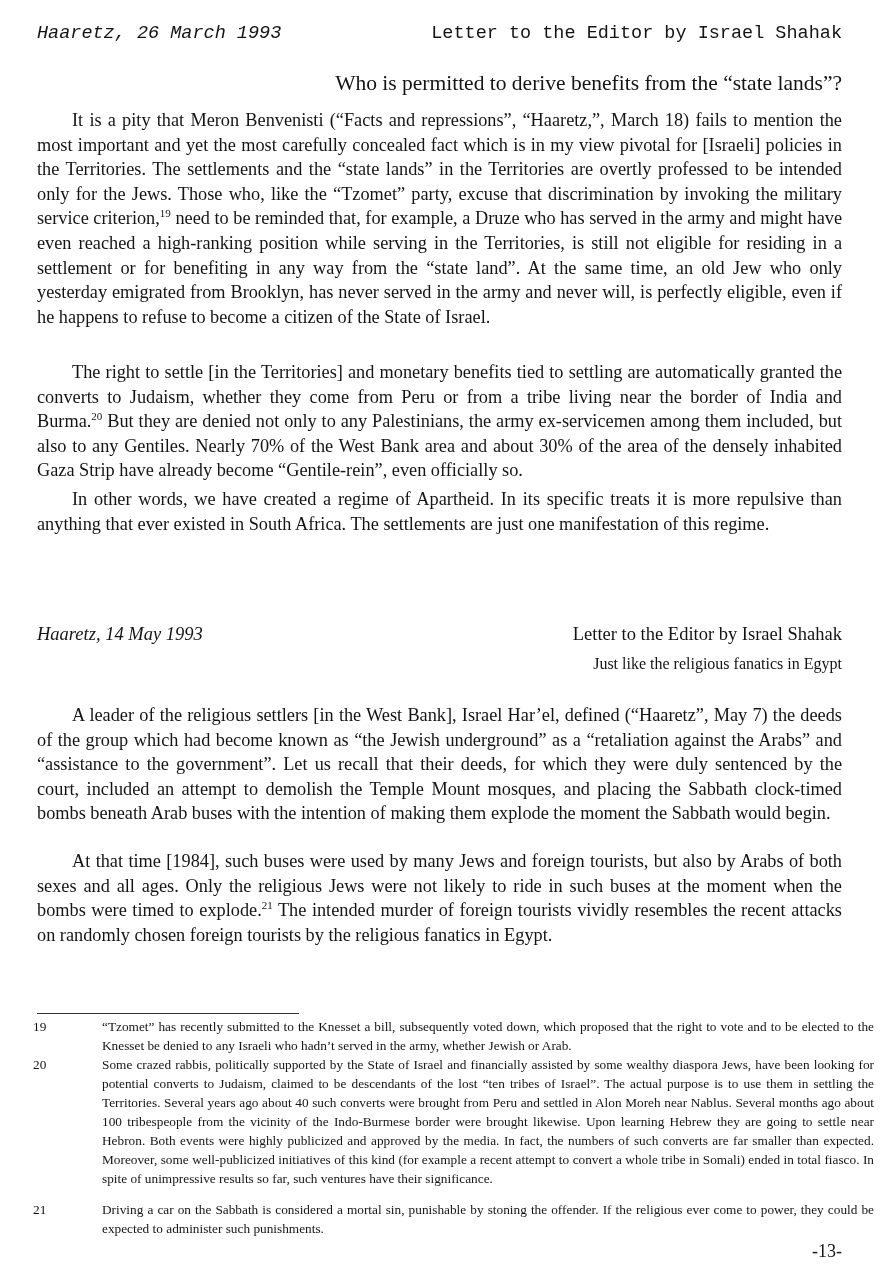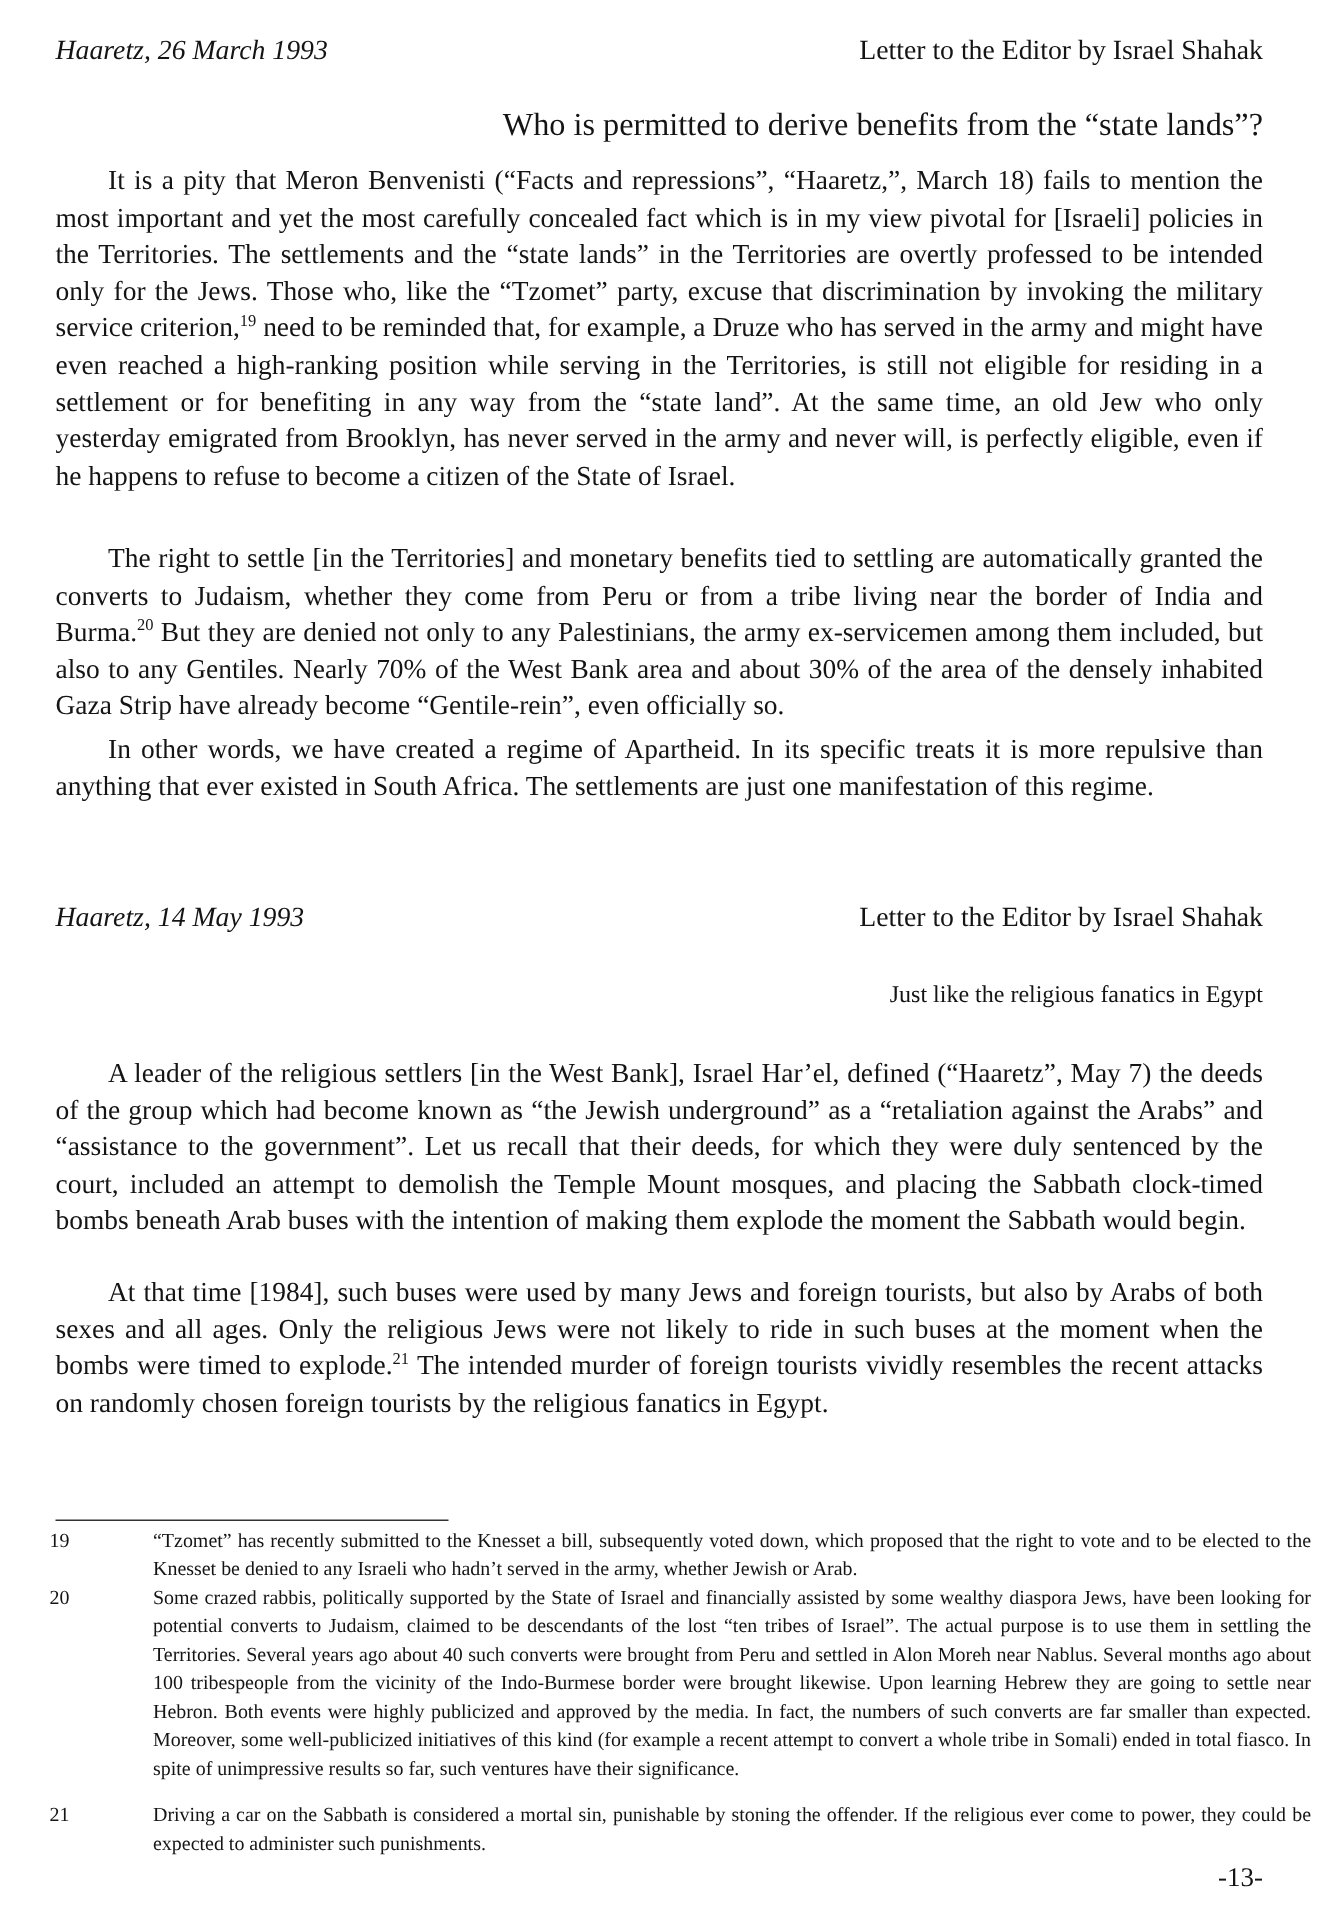--- a/index.html
+++ b/index.html
@@ -32,34 +32,34 @@
   .pagenum {
     position: absolute; left: 0; width: 805px; top: 1239px; text-align: right;
     font-size: 18px; line-height: 24px;
   }
 </style>
 </head>
 <body>
 
 <div class="page">
 
-  <div class="dateline" style="top:22px;">
+  <div class="dateline" style="top:22px;font-family:Liberation Mono, monospace;">
     <span class="src">Haaretz, 26 March 1993</span>
     <span class="byline">Letter to the Editor by Israel Shahak</span>
   </div>
 
   <div class="title" style="top:70px;">Who is permitted to derive benefits from the “state lands”?</div>
 
   <p class="para" style="top:108px; margin:0;"><span>It is a pity that Meron Benvenisti (“Facts and repressions”, “Haaretz,”, March 18) fails to mention the most important and yet the most carefully concealed fact which is in my view pivotal for [Israeli] policies in the Territories. The settlements and the “state lands” in the Territories are overtly professed to be intended only for the Jews. Those who, like the “Tzomet” party, excuse that discrimination by invoking the military service criterion,</span><sup>19</sup><span> need to be reminded that, for example, a Druze who has served in the army and might have even reached a high-ranking position while serving in the Territories, is still not eligible for residing in a settlement or for benefiting in any way from the “state land”. At the same time, an old Jew who only yesterday emigrated from Brooklyn, has never served in the army and never will, is perfectly eligible, even if he happens to refuse to become a citizen of the State of Israel.</span></p>
 
   <p class="para" style="top:360px; margin:0;"><span>The right to settle [in the Territories] and monetary benefits tied to settling are automatically granted the converts to Judaism, whether they come from Peru or from a tribe living near the border of India and Burma.</span><sup>20</sup><span> But they are denied not only to any Palestinians, the army ex-servicemen among them included, but also to any Gentiles. Nearly 70% of the West Bank area and about 30% of the area of the densely inhabited Gaza Strip have already become “Gentile-rein”, even officially so.</span></p>
 
   <p class="para" style="top:487px; margin:0;">In other words, we have created a regime of Apartheid. In its specific treats it is more repulsive than anything that ever existed in South Africa. The settlements are just one manifestation of this regime.</p>
 
-  <div class="dateline" style="top:600px;">
+  <div class="dateline" style="top:622px;">
     <span class="src">Haaretz, 14 May 1993</span>
     <span class="byline">Letter to the Editor by Israel Shahak</span>
   </div>
 
   <div class="title" style="top:651px; font-size:16px;">Just like the religious fanatics in Egypt</div>
 
   <p class="para" style="top:703px; margin:0;">A leader of the religious settlers [in the West Bank], Israel Har’el, defined (“Haaretz”, May 7) the deeds of the group which had become known as “the Jewish underground” as a “retaliation against the Arabs” and “assistance to the government”. Let us recall that their deeds, for which they were duly sentenced by the court, included an attempt to demolish the Temple Mount mosques, and placing the Sabbath clock-timed bombs beneath Arab buses with the intention of making them explode the moment the Sabbath would begin.</p>
 
   <p class="para" style="top:849px; margin:0;"><span>At that time [1984], such buses were used by many Jews and foreign tourists, but also by Arabs of both sexes and all ages. Only the religious Jews were not likely to ride in such buses at the moment when the bombs were timed to explode.</span><sup>21</sup><span> The intended murder of foreign tourists vividly resembles the recent attacks on randomly chosen foreign tourists by the religious fanatics in Egypt.</span></p>
 

